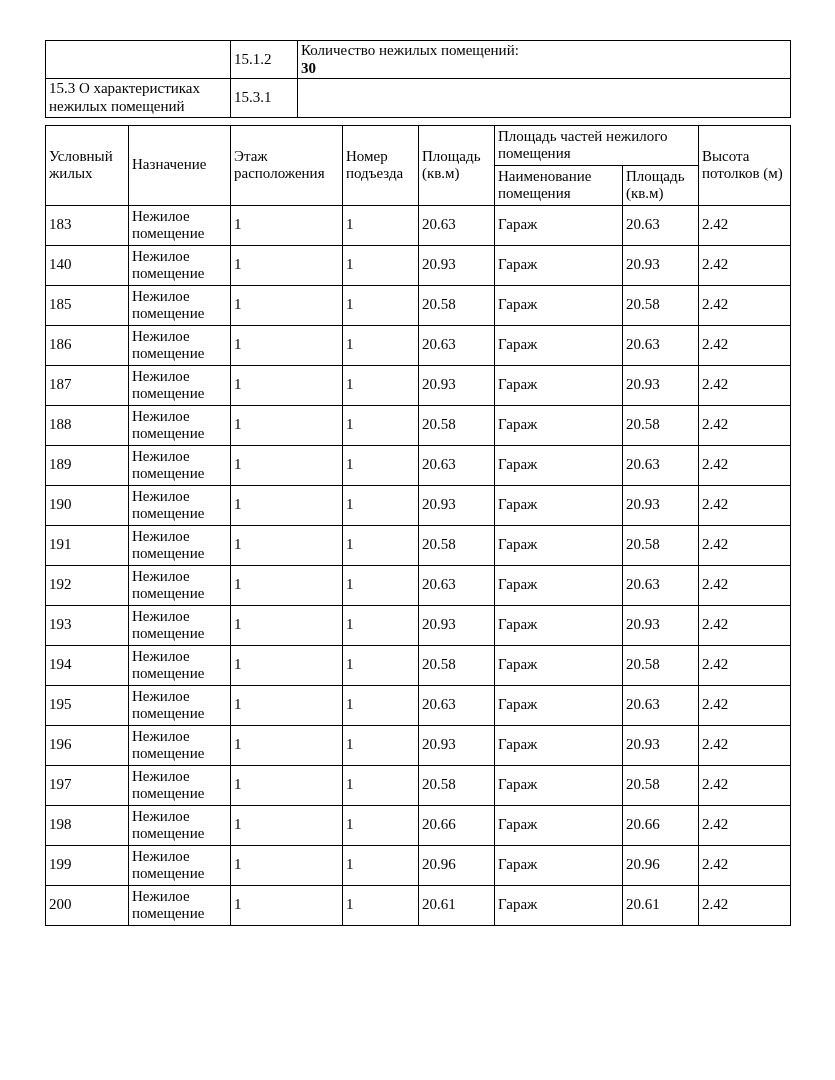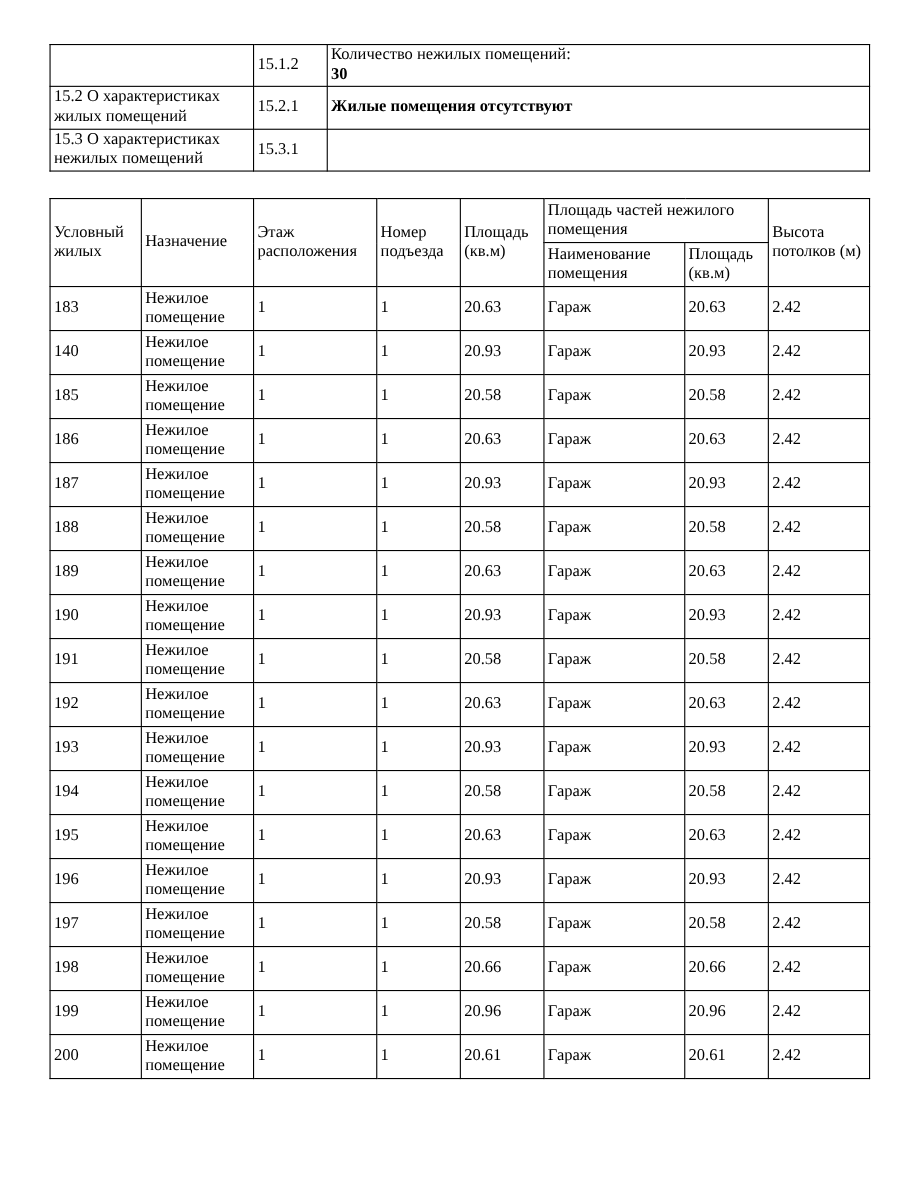--- a/index.html
+++ b/index.html
@@ -19,21 +19,21 @@
     font-size: 15px;
     font-weight: normal;
     text-align: left;
     vertical-align: middle;
     padding: 1px 3px;
     line-height: 1.18;
     overflow: hidden;
     word-wrap: break-word;
   }
 
-  .info-table { margin-bottom: 24px; }
+  .info-table { margin-bottom: 7px; }
   .info-table td { height: 37px; }
   .info-table .val { font-weight: bold; }
 
   .premises-table thead tr { height: 40px; }
   .premises-table tbody tr { height: 40px; }
 </style>
 </head>
 <body>
 
 <div class="page">
@@ -44,28 +44,20 @@
       <col style="width:67px">
       <col style="width:493px">
     </colgroup>
     <tbody>
       <tr>
         <td></td>
         <td>15.1.2</td>
         <td>
           <div>Количество нежилых помещений:</div>
           <div class="val">30</div>
-        </td>
-      </tr>
-      <tr>
-        <td>15.2 О характеристиках жилых помещений</td>
-        <td>15.2.1</td>
-        <td>
-          <div></div>
-          <div class="val">Жилые помещения отсутствуют</div>
         </td>
       </tr>
       <tr>
         <td>15.3 О характеристиках нежилых помещений</td>
         <td>15.3.1</td>
         <td>
           <div></div>
           <div class="val"></div>
         </td>
       </tr>

